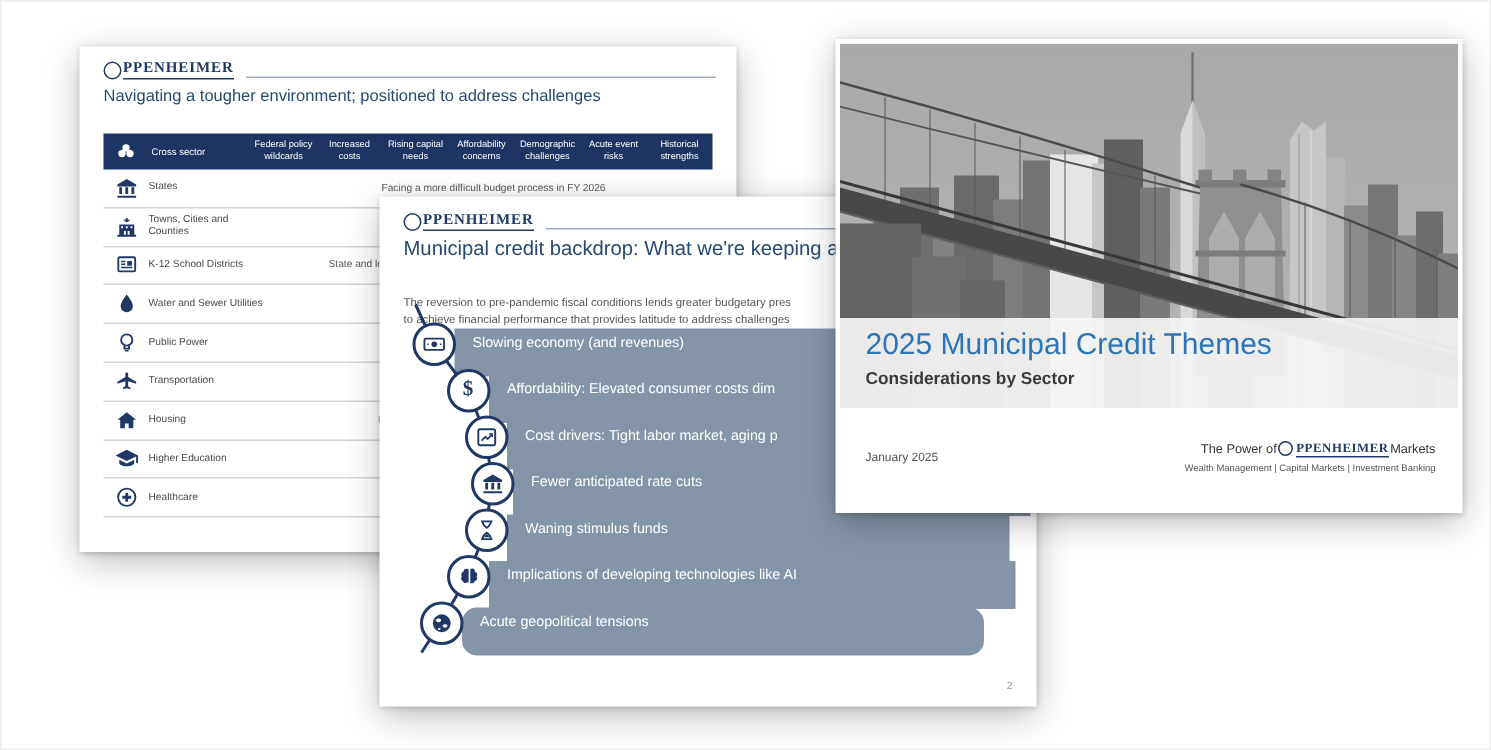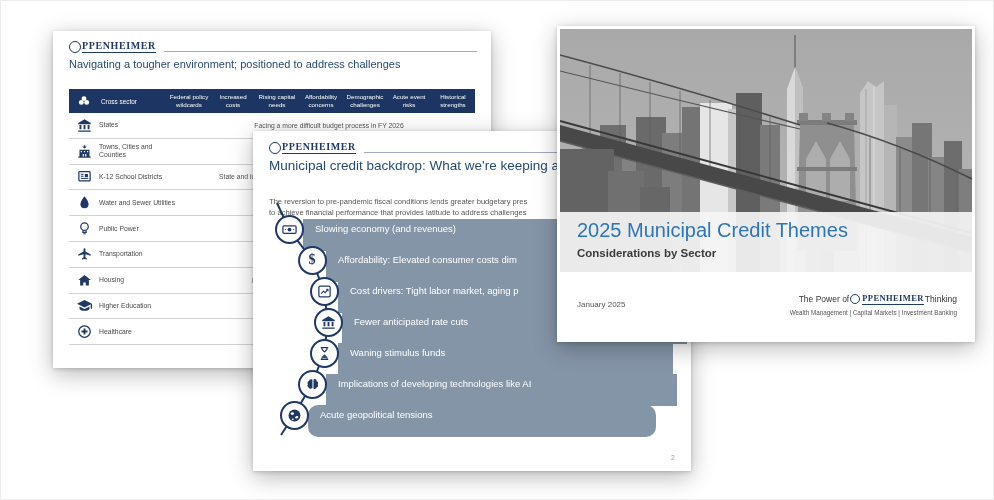--- a/index.html
+++ b/index.html
@@ -330,17 +330,17 @@
   <div class="band"></div>
   <div class="cover-title">2025 Municipal Credit Themes</div>
   <div class="cover-sub">Considerations by Sector</div>
   <div class="cover-date">January 2025</div>
 
   <div class="power">
     <div class="power-line">
       <span>The Power of</span>
       <span class="opp-ring"></span>
       <span class="mini-word">PPENHEIMER</span>
-      <span>Thinking</span>
+      <span>Markets</span>
     </div>
     <div class="power-tag">Wealth Management | Capital Markets | Investment Banking</div>
   </div>
 </div>
 
 </body></html>

